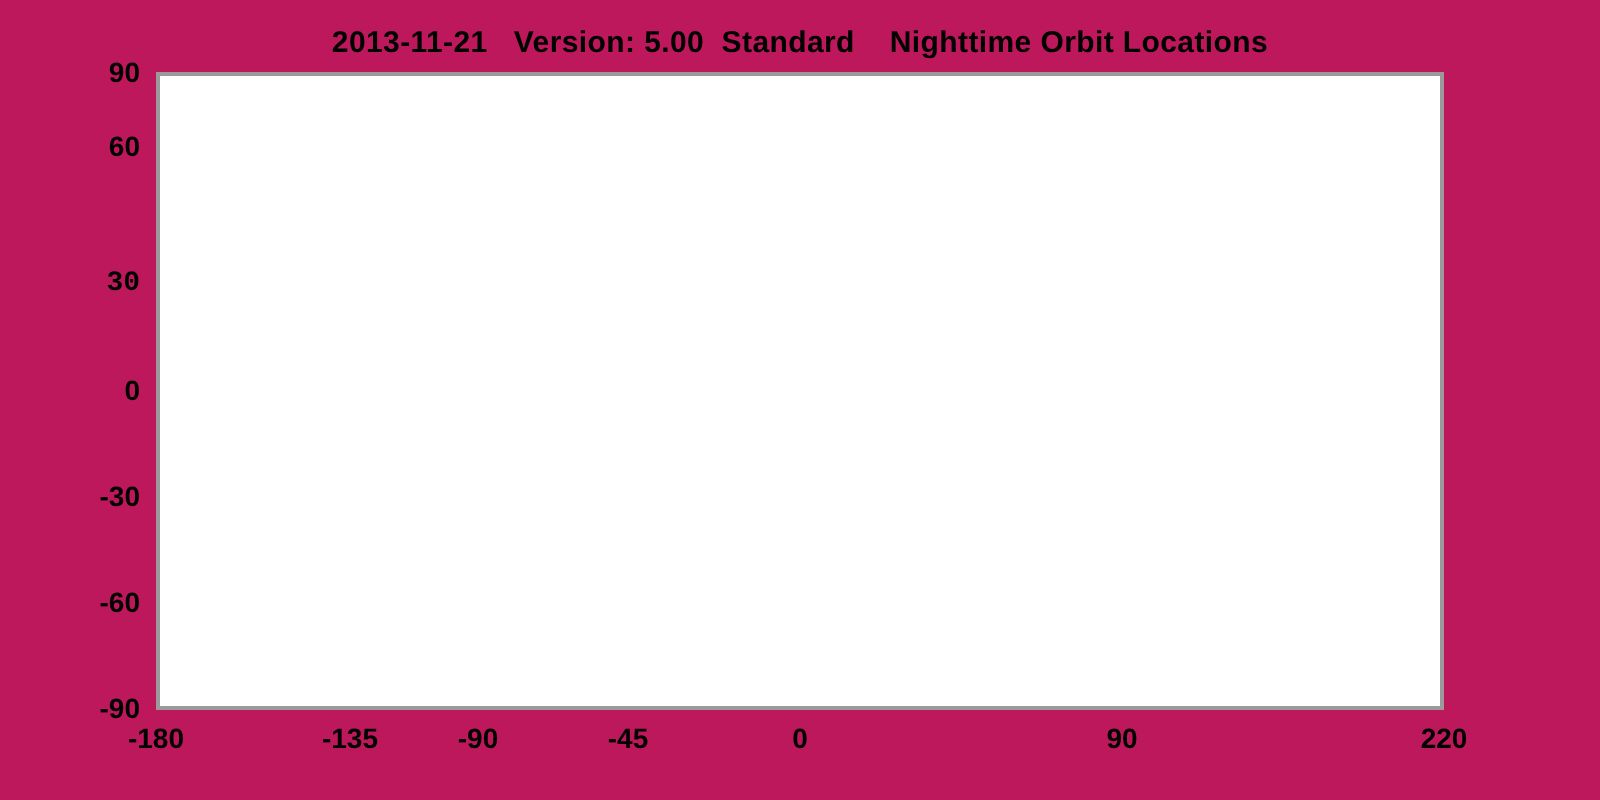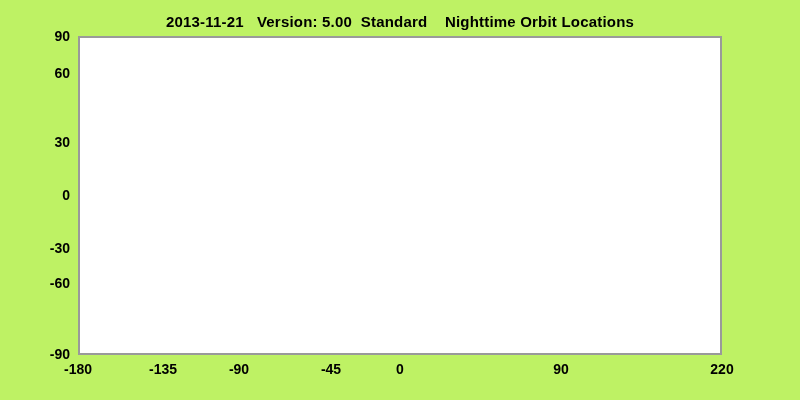--- a/index.html
+++ b/index.html
@@ -1,17 +1,17 @@
 <!DOCTYPE html>
 <html><head>
 <meta charset="utf-8">
 <style>
   html,body{margin:0;padding:0;background:#ffffff;}
   body{width:800px;height:400px;font-family:"Liberation Sans",sans-serif;-webkit-font-smoothing:none;}
-  #root{position:relative;width:800px;height:400px;overflow:hidden;background:#bef264;}
+  #root{position:relative;width:800px;height:400px;overflow:hidden;background:#be185d;}
 
   #title{
     position:absolute; left:0; top:13px; width:800px;
     text-align:center; font-size:15px; font-weight:bold; color:#000;
     letter-spacing:0.2px; white-space:pre;
   }
 
   #plotwrap{position:absolute; left:78px; top:36px; width:644px; height:319px;}
   #plotframe{
     position:absolute; left:0; top:0; width:644px; height:319px;
@@ -153,27 +153,27 @@
             <path d="M0.54,15.30 L2.15,15.34 L3.76,15.39 L5.37,15.46 L6.98,15.53 L8.59,15.62 L10.20,15.72 L11.81,15.83 L13.42,15.94 L15.03,16.07 L16.64,16.21 L18.25,16.35 L19.86,16.50 L21.47,16.66 L23.08,16.82 L24.69,16.99 L26.30,17.17 L27.91,17.34 L29.52,17.52 L31.13,17.71 L32.74,17.89 L34.35,18.08"></path>
           </g>
       </g>
     </svg>
 
     <div id="plotframe"></div>
   </div>
 
   <div class="ytick" style="top:29px;"><span>90</span></div>
   <div class="ytick" style="top:66px;"><span>60</span></div>
-  <div class="ytick" style="top:135px;"><span>30</span></div>
+  <div class="ytick" style="top:135px;font-family:Liberation Mono, monospace;"><span>30</span></div>
   <div class="ytick" style="top:188px;"><span>0</span></div>
   <div class="ytick" style="top:241px;"><span>-30</span></div>
-  <div class="ytick" style="top:276px;"><span>-60</span></div>
+  <div class="ytick" style="top:294px;"><span>-60</span></div>
   <div class="ytick" style="top:347px;"><span>-90</span></div>
 
   <div class="xtick" style="left:33px;"><span>-180</span></div>
-  <div class="xtick" style="left:118px;"><span>-135</span></div>
+  <div class="xtick" style="left:130px;"><span>-135</span></div>
   <div class="xtick" style="left:194px;"><span>-90</span></div>
-  <div class="xtick" style="left:286px;"><span>-45</span></div>
+  <div class="xtick" style="left:269px;"><span>-45</span></div>
   <div class="xtick" style="left:355px;"><span>0</span></div>
   <div class="xtick" style="left:516px;"><span>90</span></div>
   <div class="xtick" style="left:677px;"><span>220</span></div>
 
 </div>
 
 </body></html>

